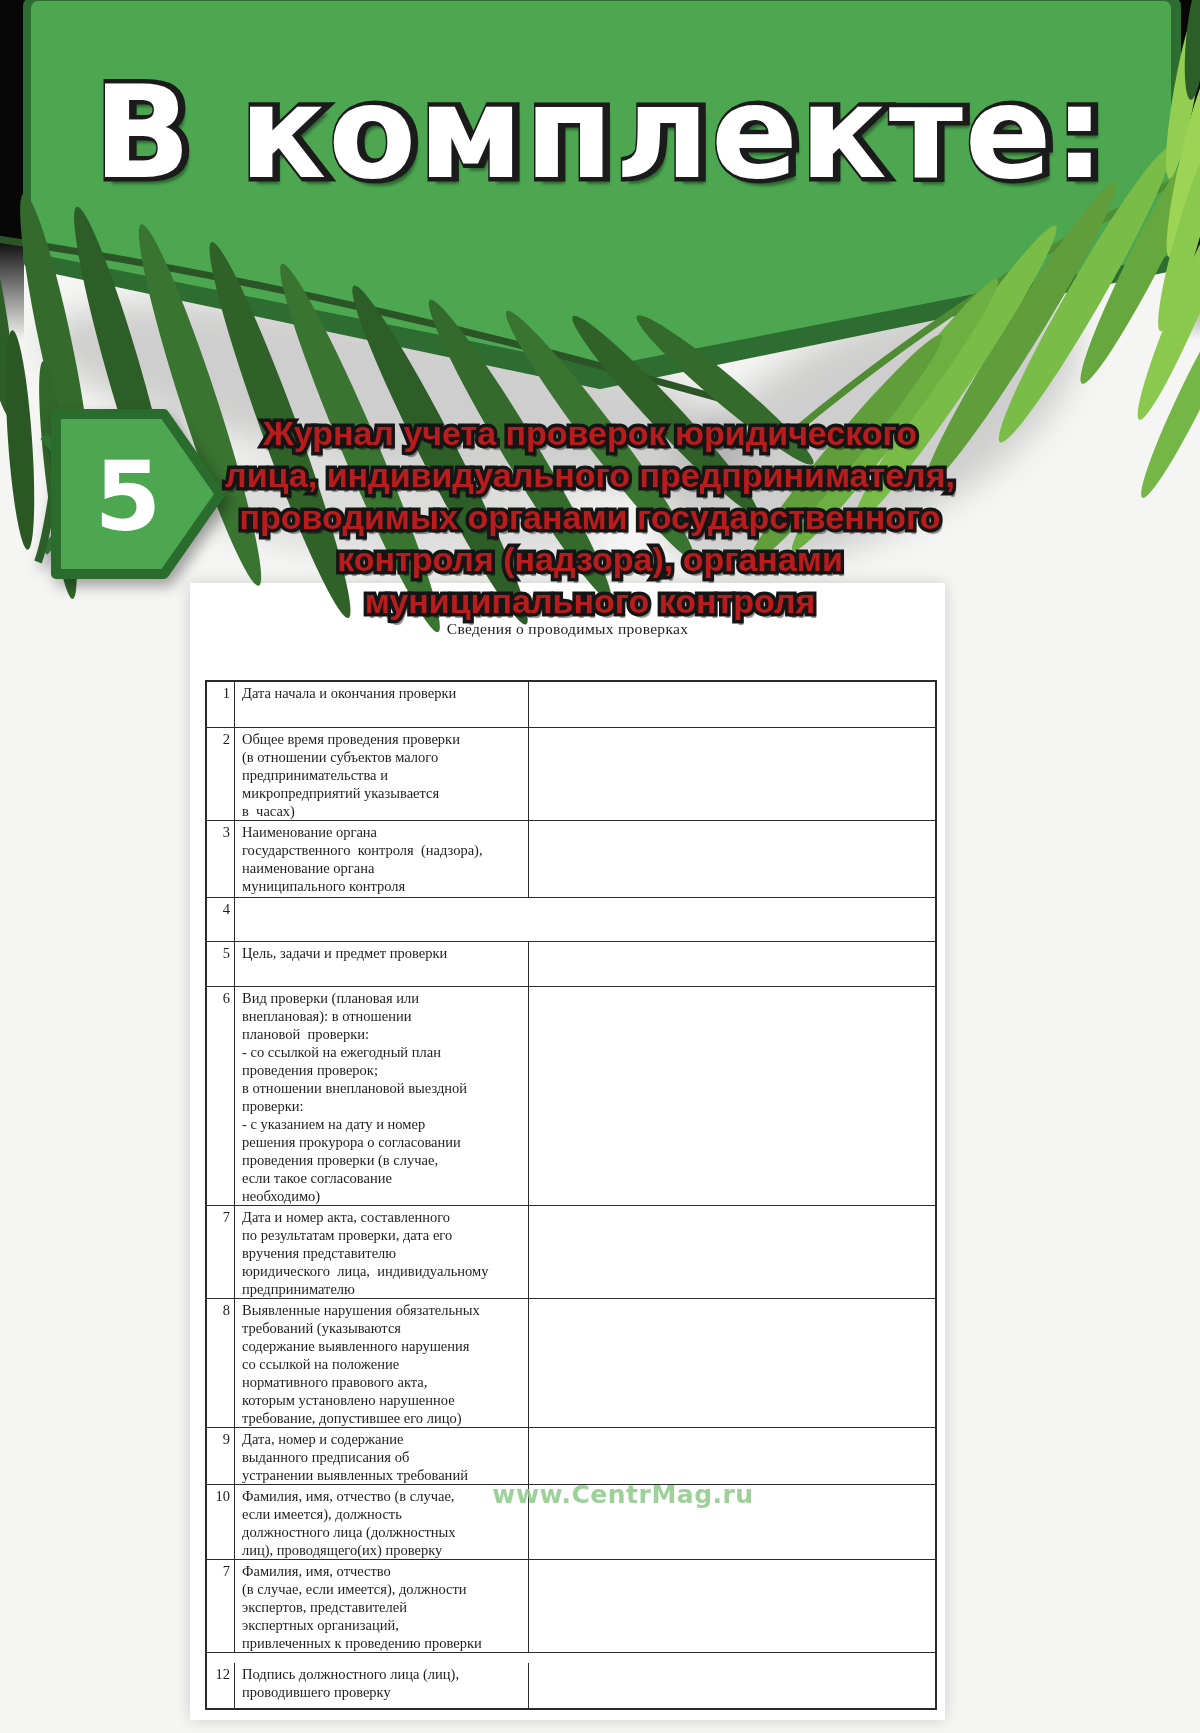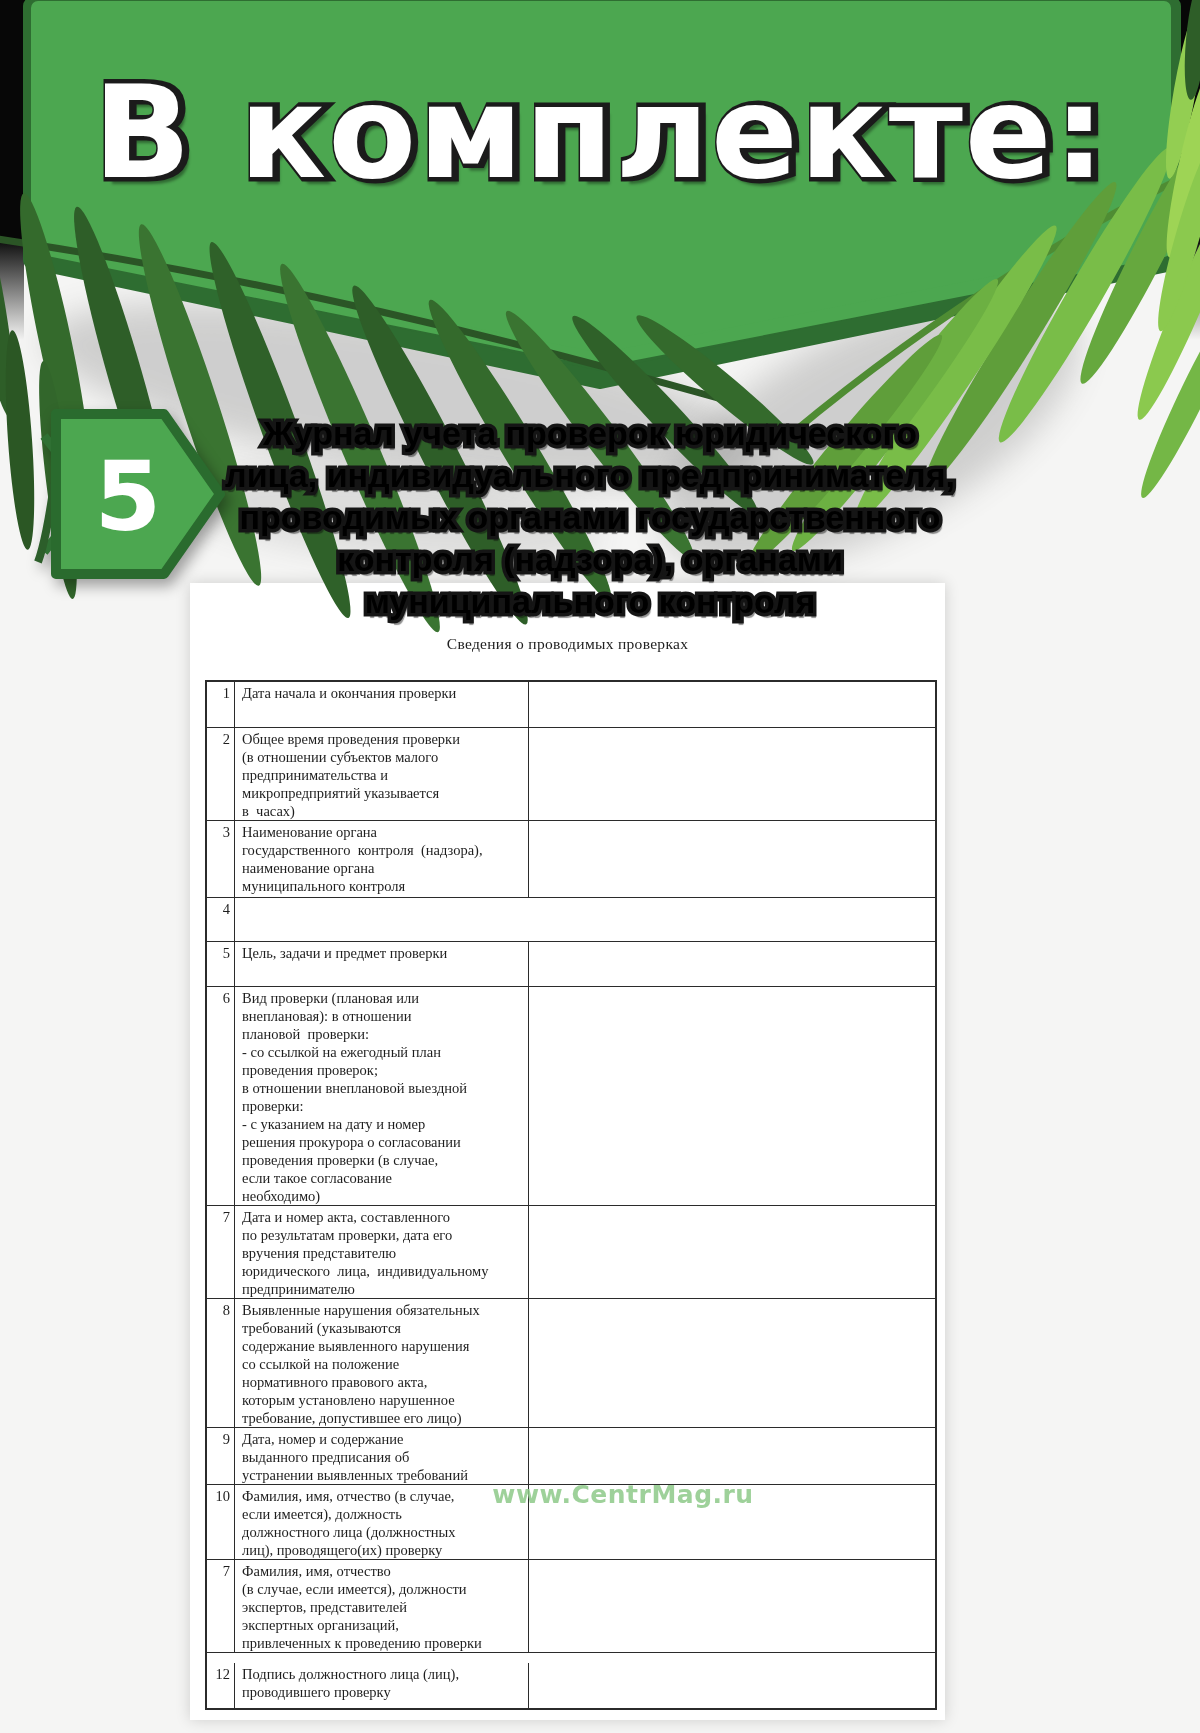--- a/index.html
+++ b/index.html
@@ -40,31 +40,31 @@
   }
   
   .badge-svg{position:absolute;left:10px;top:380px;filter:drop-shadow(5px 7px 7px rgba(0,0,0,.35));}
   
   .item-title{
     position:absolute;left:175px;top:412px;width:830px;text-align:center;
     font-weight:800;font-size:34px;line-height:42px;
     font-family:"Liberation Sans",sans-serif;
   }
   .item-title .otl{
-    color:#000000;
+    color:#b91c1c;
     -webkit-text-stroke:7px #151515;
     text-shadow:3px 5px 1px rgba(10,10,10,.45);
   }
   
   .sheet{
     position:absolute;left:190px;top:583px;width:755px;height:1137px;
     background:#ffffff;box-shadow:0 0 14px rgba(0,0,0,.16);
   }
   .doc-title{
-    margin-top:52px;width:100%;text-align:center;
+    margin-top:37px;width:100%;text-align:center;
     font-family:"Liberation Serif","DejaVu Serif",serif;
     font-size:15.5px;color:#222;letter-spacing:.3px;
   }
   .tbl{
     position:absolute;left:15px;top:97px;width:732px;
     border:2px solid #2b2b2b;box-sizing:border-box;
     font-family:"Liberation Serif","DejaVu Serif",serif;
     font-size:14.5px;line-height:18px;color:#1e1e1e;
   }
   .row{display:flex;border-bottom:1.5px solid #2b2b2b;box-sizing:border-box;}

